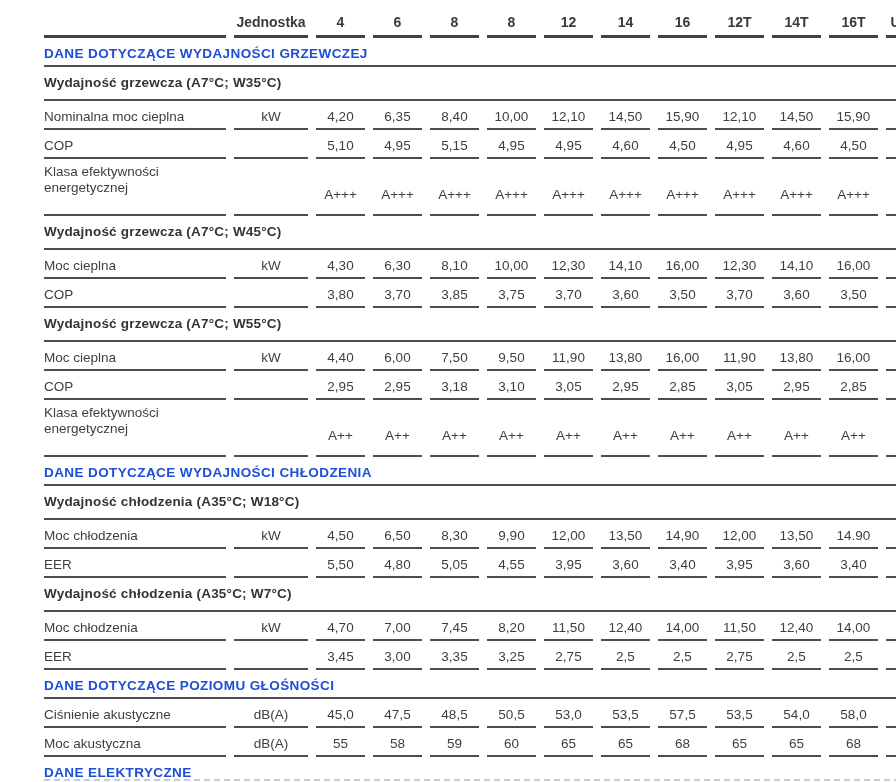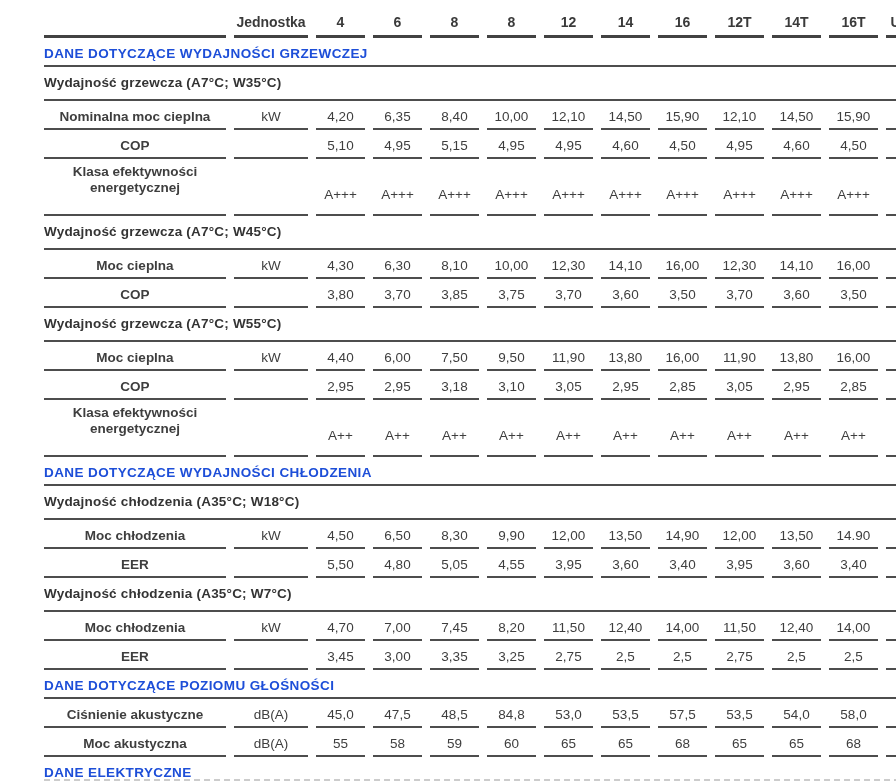--- a/index.html
+++ b/index.html
@@ -60,21 +60,21 @@
     padding-bottom: 9px;
     text-align: left;
   }
   tr.data td {
     height: 23px;
     border-bottom: 2px solid #4d4d4d;
     padding-bottom: 4px;
     text-align: center;
     white-space: nowrap;
   }
-  tr.data td.lbl { text-align: center; font-weight: bold; }
+  tr.data td.lbl { text-align: left; }
   tr.tall td { height: 37px; }
   tr.tall td.lbl {
     white-space: normal;
     line-height: 16px;
     padding-bottom: 18px;
   }
   tr.tall td.val, tr.tall td.uwaga { padding-bottom: 12px; }
   .bottom-rule {
     position: absolute;
     left: 0; bottom: 1px;
@@ -323,21 +323,21 @@
         </tr>
         <tr class="section">
           <td colspan="13">DANE DOTYCZĄCE POZIOMU GŁOŚNOŚCI</td>
         </tr>
         <tr class="data">
           <td class="lbl">Ciśnienie akustyczne</td>
           <td class="unit">dB(A)</td>
           <td class="val">45,0</td>
           <td class="val">47,5</td>
           <td class="val">48,5</td>
-          <td class="val">84,8</td>
+          <td class="val">50,5</td>
           <td class="val">53,0</td>
           <td class="val">53,5</td>
           <td class="val">57,5</td>
           <td class="val">53,5</td>
           <td class="val">54,0</td>
           <td class="val">58,0</td>
           <td class="uwaga">8</td>
         </tr>
         <tr class="data">
           <td class="lbl">Moc akustyczna</td>

